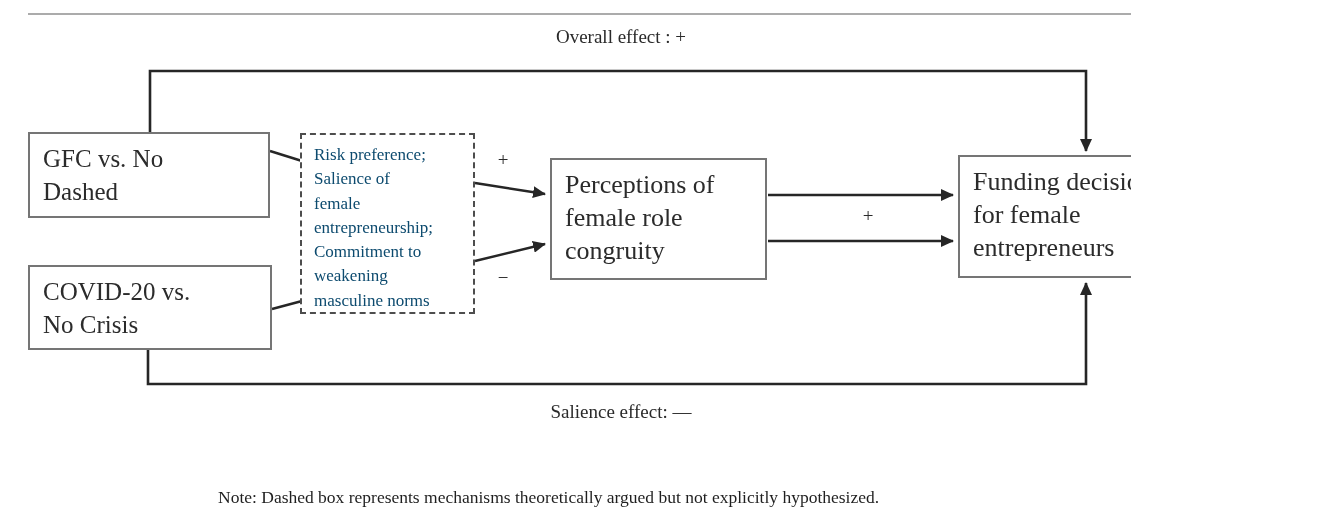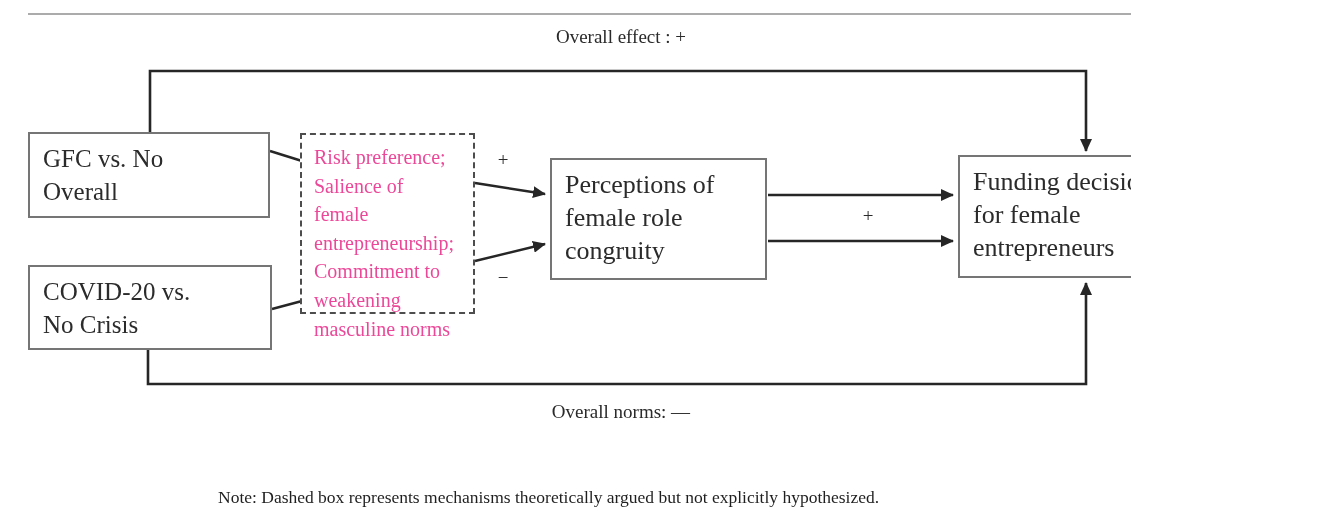--- a/index.html
+++ b/index.html
@@ -14,22 +14,22 @@
   }
   svg.connectors { position:absolute; left:0; top:0; pointer-events:none; }
   .box {
     position:absolute; box-sizing:border-box; background:#ffffff;
     white-space:pre-line; color:#2b2b2b;
   }
   .box.solid { border:2px solid #757575; }
   .box.big { font-size:25px; line-height:1.30; padding:9px 6px 0 13px; }
   .box.bigger { font-size:26px; line-height:1.27; padding:8px 8px 0 13px; }
   .box.dashed {
-    border:2px dashed #4d4d4d; font-size:20px; line-height:1.43;
-    padding:8px 4px 0 12px; color:#ec4899;
+    border:2px dashed #4d4d4d; font-size:17px; line-height:1.43;
+    padding:8px 4px 0 12px; color:#0c4a6e;
   }
   .lbl { position:absolute; font-size:19px; color:#2a2a2a; white-space:nowrap; }
   .lbl.center { text-align:center; white-space:normal; }
   .sign { position:absolute; font-size:19px; color:#2a2a2a; width:22px; text-align:center; }
   .note { position:absolute; left:218px; top:487px; font-size:17.5px; color:#1f1f1f;text-align:right; }
 </style>
 </head>
 <body>
 
 <div class="stage">
@@ -48,21 +48,21 @@
     <path d="M148,350 L148,384 L1086,384 L1086,283" fill="none" stroke="#262626" stroke-width="2.6" marker-end="url(#arr)"></path>
     <path d="M270,151 L302,161" fill="none" stroke="#262626" stroke-width="2.4"></path>
     <path d="M272,309 L302,301" fill="none" stroke="#262626" stroke-width="2.4"></path>
     <path d="M475,183 L545,194" fill="none" stroke="#262626" stroke-width="2.4" marker-end="url(#arr)"></path>
     <path d="M475,261 L545,244" fill="none" stroke="#262626" stroke-width="2.4" marker-end="url(#arr)"></path>
     <path d="M768,195 L953,195" fill="none" stroke="#262626" stroke-width="2.4" marker-end="url(#arr)"></path>
     <path d="M768,241 L953,241" fill="none" stroke="#262626" stroke-width="2.4" marker-end="url(#arr)"></path>
   </svg>
 
   <div class="box solid big" style="left:28px; top:132px; width:242px; height:86px;">GFC vs. No
-Overall</div>
+Dashed</div>
 
   <div class="box solid big" style="left:28px; top:265px; width:244px; height:85px;">COVID-20 vs.
 No Crisis</div>
 
   <div class="box dashed" style="left:300px; top:133px; width:175px; height:181px;">Risk preference;
 Salience of
 female
 entrepreneurship;
 Commitment to
 weakening
@@ -75,17 +75,17 @@
   <div class="box solid bigger" style="left:958px; top:155px; width:259px; height:123px;">Funding decisions
 for female
 entrepreneurs</div>
 
   <div class="sign" style="left:492px; top:149px;">+</div>
 
   <div class="sign" style="left:492px; top:267px;">−</div>
 
   <div class="sign" style="left:857px; top:205px;">+</div>
 
-  <div class="lbl center" style="left:446px; top:401px; width:350px;">Overall norms: —</div>
+  <div class="lbl center" style="left:446px; top:401px; width:350px;">Salience effect: —</div>
 
   <div class="note">Note: Dashed box represents mechanisms theoretically argued but not explicitly hypothesized.</div>
 
 </div>
 
 </body></html>

